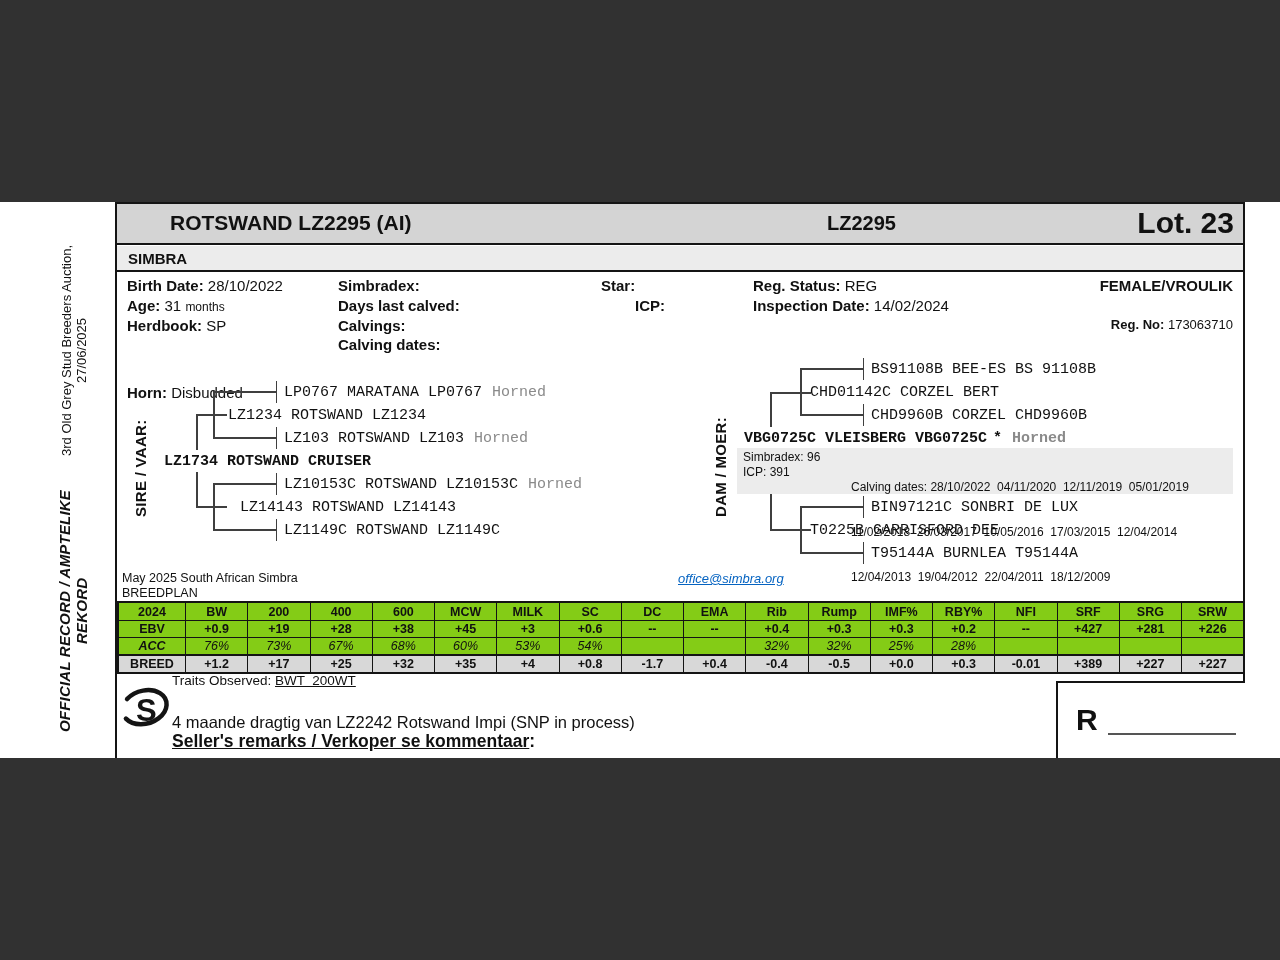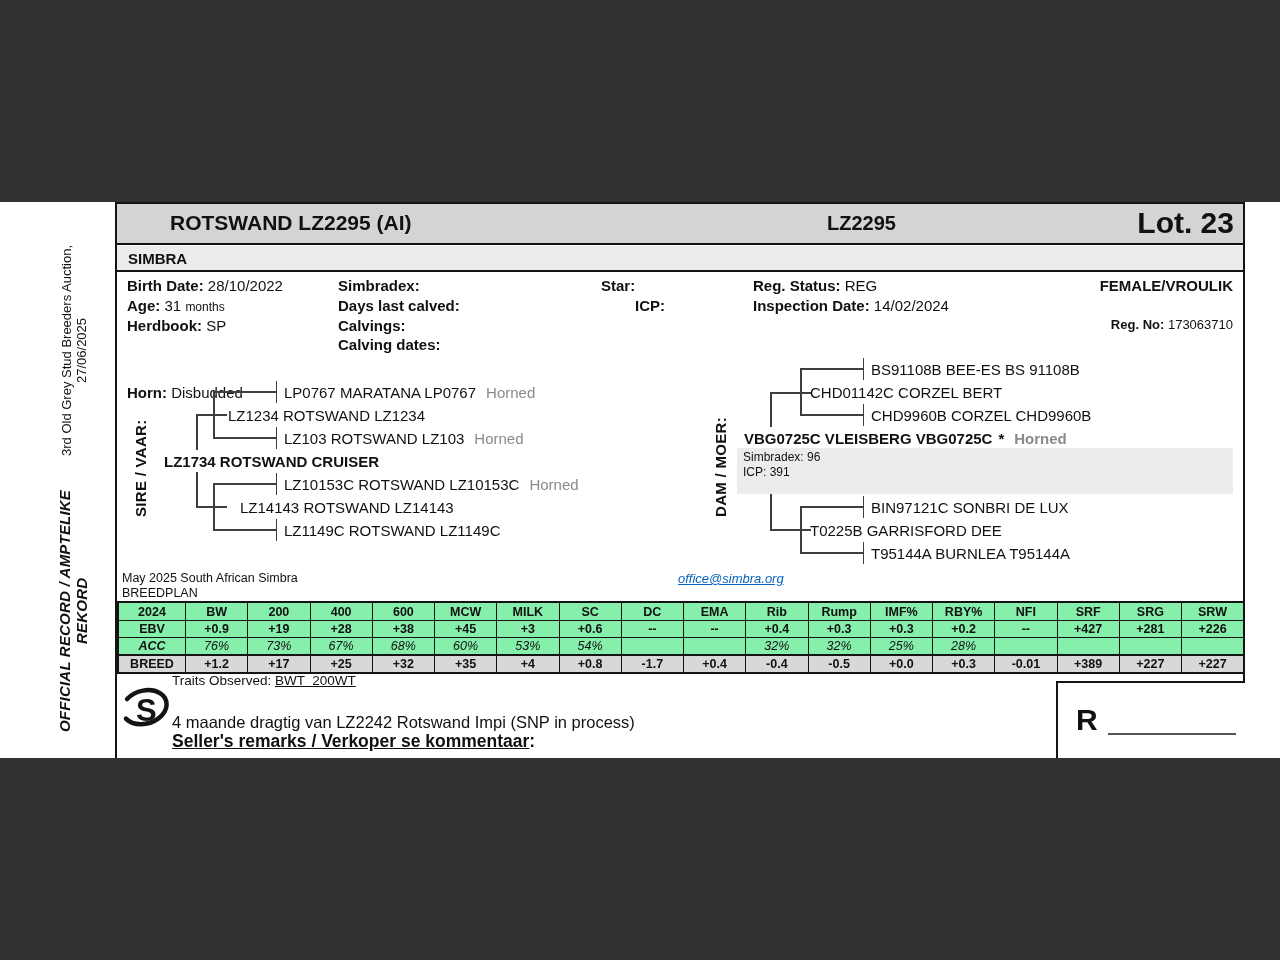--- a/index.html
+++ b/index.html
@@ -44,40 +44,40 @@
   .sex-line{right:47px;top:277px;font-size:15px;font-weight:bold;}
   .regno-line{right:47px;top:317px;font-size:13px;}
   
   .vlabel{
     writing-mode:vertical-rl;transform:rotate(180deg);
     font-weight:bold;font-size:15px;letter-spacing:.3px;white-space:nowrap;
   }
   .line-v,.line-h{position:absolute;background:#3f3f3f;}
   .line-v{width:1.5px;}
   .line-h{height:1.5px;}
-  .pnode{position:absolute;height:22px;display:flex;align-items:center;font-size:15px;white-space:nowrap;}
+  .pnode{position:absolute;height:22px;display:flex;align-items:center;font-size:15px;white-space:nowrap;font-family:Liberation Mono, monospace;}
   .pnode .horned{color:#8a8a8a;margin-left:10px;}
   .pnode .star{font-weight:bold;margin-left:6px;}
   .tick{border-left:1.5px solid #3f3f3f;padding-left:7px;}
   .gen1{font-weight:bold;background:#ffffff;padding:0 5px 0 2px;}
   .dam-info-box{
     left:737px;top:448px;width:496px;height:46px;background:#ececec;
     font-size:12px;line-height:15px;display:flex;padding:2px 0 0 6px;box-sizing:border-box;
   }
   .dam-info-left{width:108px;}
   .dam-info-right{flex:1;white-space:pre-wrap;}
   .pre{white-space:pre;}
   
   .bp-src{left:122px;top:571px;font-size:12.5px;line-height:15px;}
   .bp-mail{left:678px;top:571px;font-size:13px;font-style:italic;color:#0563c1;text-decoration:underline;cursor:pointer;}
   table.bp{
     position:absolute;left:117px;top:601px;width:1128px;
     border-collapse:collapse;table-layout:fixed;
     font-size:12.5px;text-align:center;
-    border:2px solid #141414;background:#86efac;
+    border:2px solid #141414;background:#84cc16;
   }
   table.bp th,table.bp td{border:1px solid #141414;padding:0;height:16px;overflow:hidden;}
   table.bp th{font-weight:bold;height:17px;}
   table.bp th:first-child{width:66px;}
   table.bp td.rowlabel{font-weight:bold;}
   tr.row-ebv td{font-weight:bold;}
   tr.row-acc td{font-style:italic;}
   tr.row-acc td.rowlabel{font-weight:bold;}
   tr.row-breed td{font-weight:bold;background:#d8d8d8;border-top:2px solid #141414;}
   
@@ -209,20 +209,25 @@
 <div class="abs pnode gen1" style="left:742px;top:427px;">
   <span>VBG0725C VLEISBERG VBG0725C</span>
     <span class="star">*</span>
     <span class="horned">Horned</span>
 </div>
 
 <div class="abs dam-info-box">
   <div class="dam-info-left">
     <div>Simbradex: 96</div>
     <div>ICP: 391</div>
+  </div>
+  <div class="dam-info-right">
+    <div class="pre">Calving dates: 28/10/2022  04/11/2020  12/11/2019  05/01/2019</div>
+    <div class="pre">11/02/2018  26/03/2017  10/05/2016  17/03/2015  12/04/2014</div>
+    <div class="pre">12/04/2013  19/04/2012  22/04/2011  18/12/2009</div>
   </div>
 </div>
 
 <div class="abs pnode tick" style="left:863px;top:496px;">
   <span>BIN97121C SONBRI DE LUX</span>
 </div>
 <div class="abs pnode" style="left:810px;top:519px;">
   <span>T0225B GARRISFORD DEE</span>
 </div>
 <div class="abs pnode tick" style="left:863px;top:542px;">

